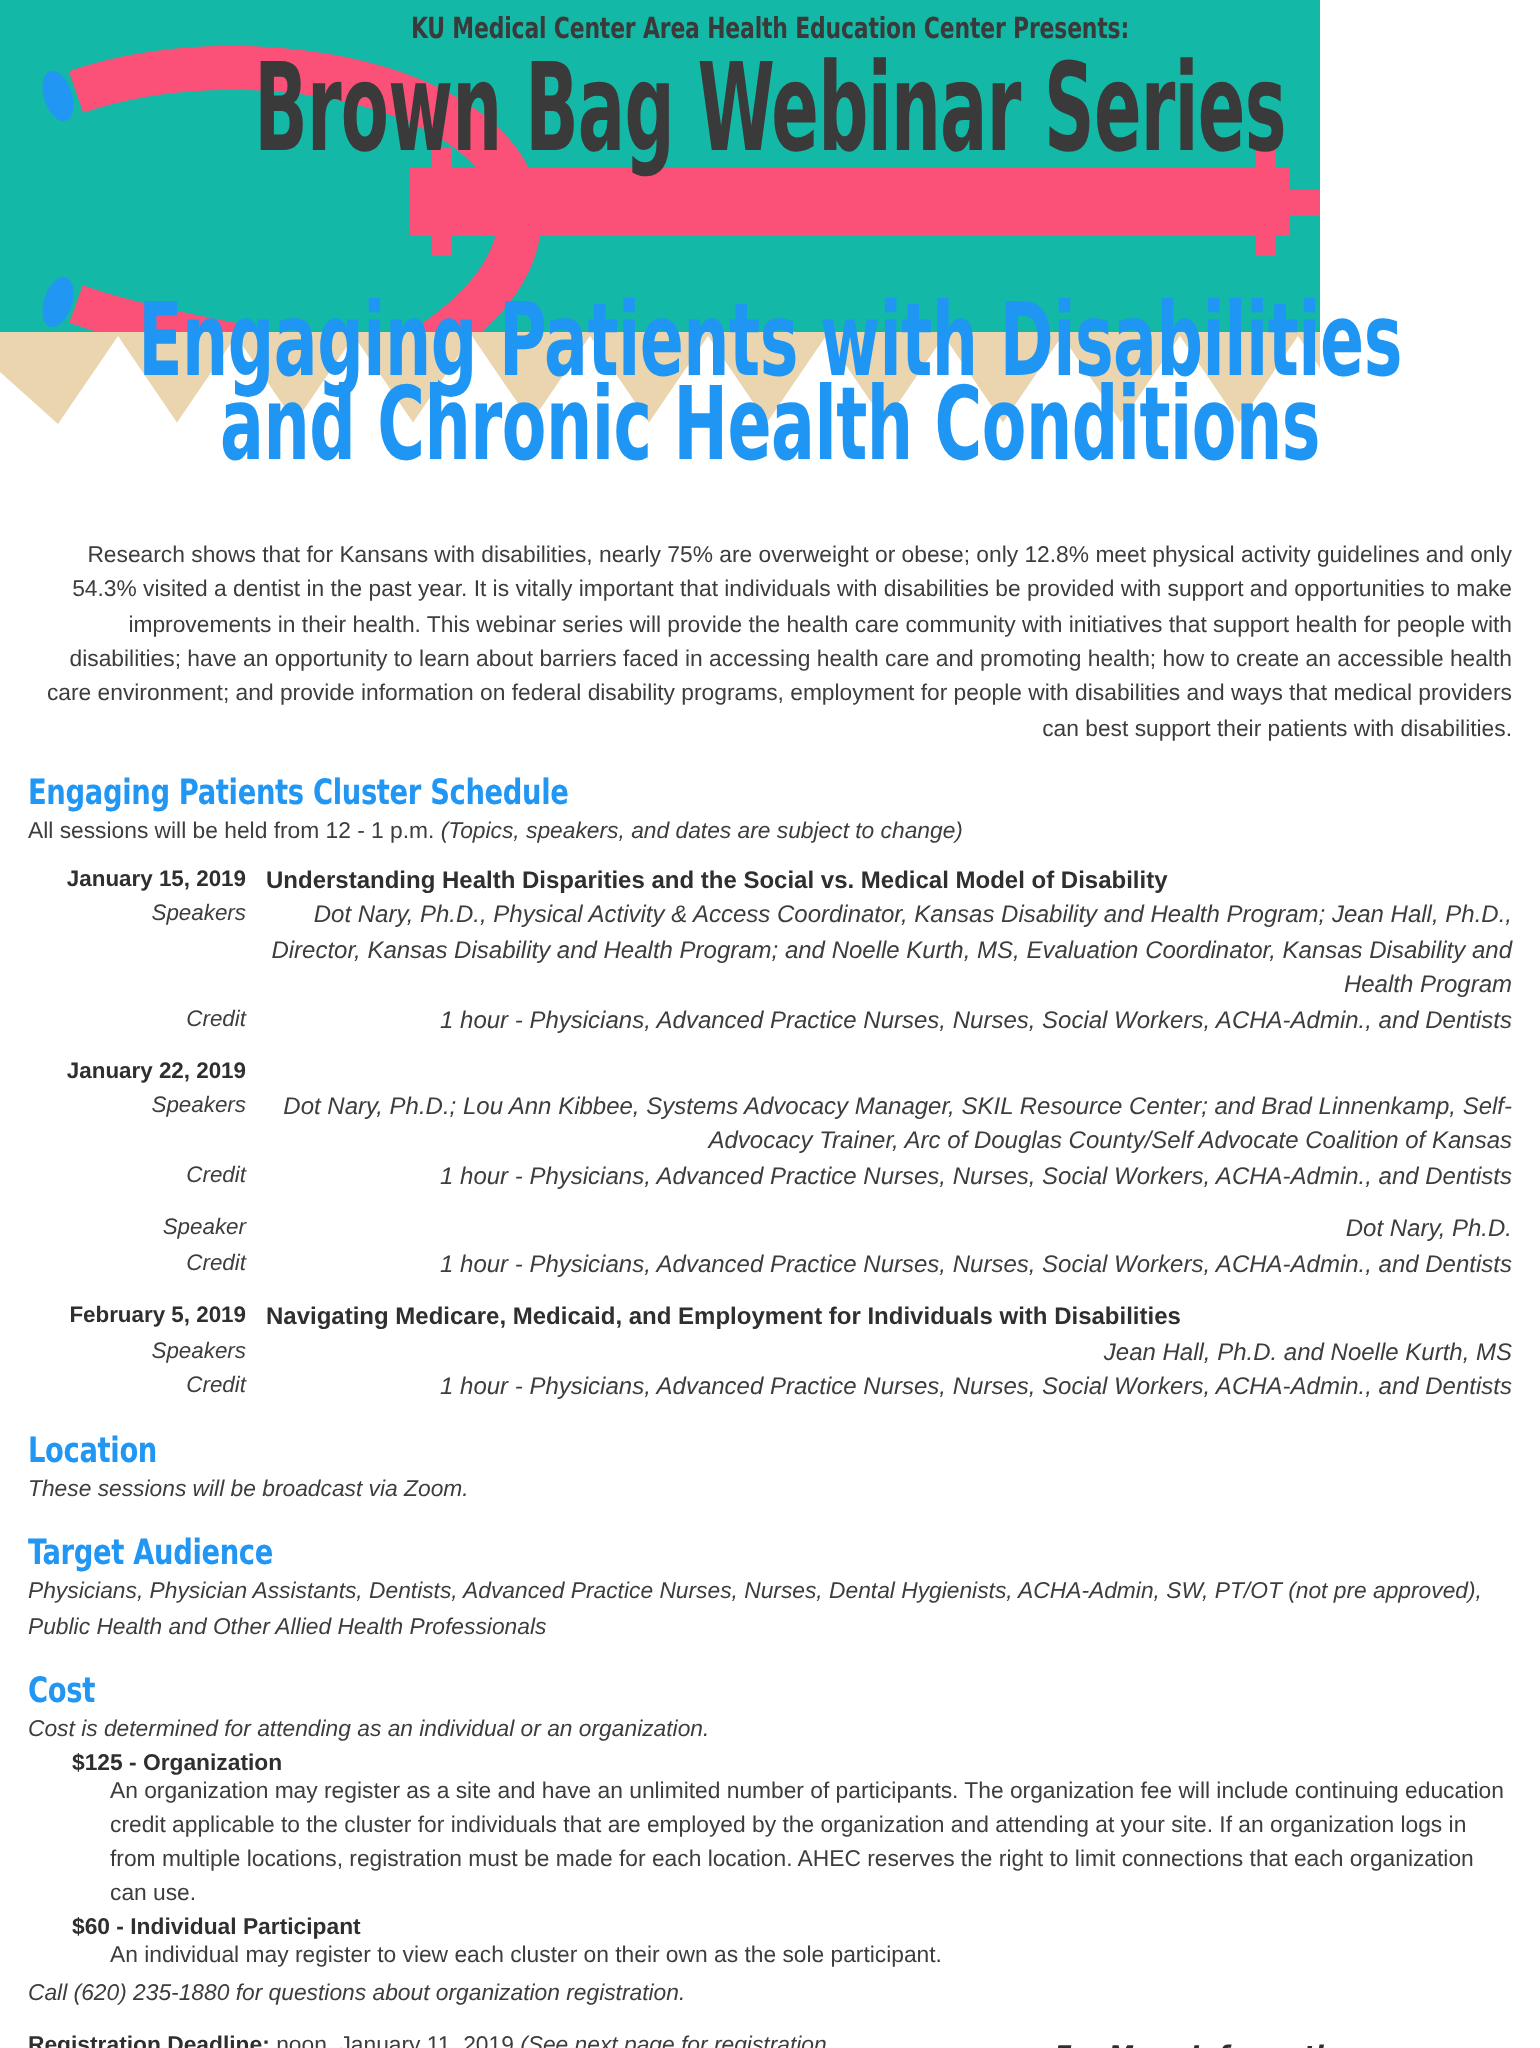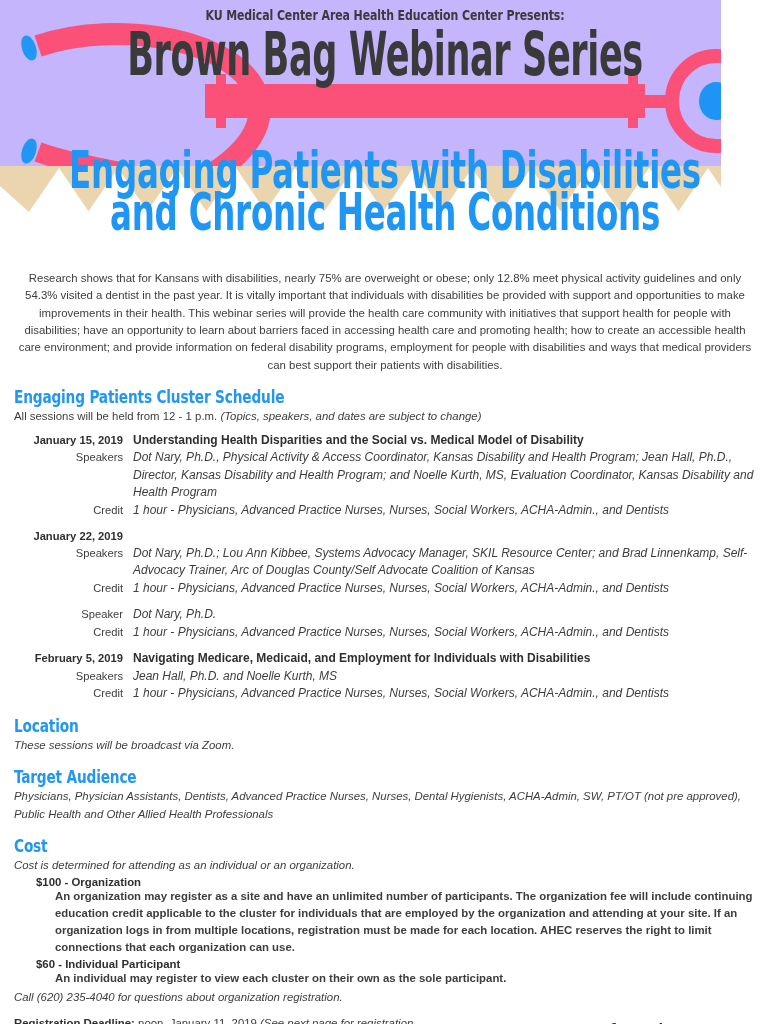--- a/index.html
+++ b/index.html
@@ -8,22 +8,22 @@
     background:#ffffff;
     font-family:"Liberation Sans", sans-serif;
     color:#3b3b3b;
     overflow:hidden;
     position:relative;
   }
   .page{position:relative;width:770px;height:1024px;overflow:hidden;}
 
   
   .header-band{
-    position:absolute;left:0;top:0;width:721px;height:212px;
-    background:#c4b5fd;
+    position:absolute;left:0;top:0;width:660px;height:212px;
+    background:#14b8a6;
     overflow:hidden;
   }
   .zigzag{
     position:absolute;left:0;bottom:0;width:770px;height:46px;
     overflow:hidden;
   }
   .stetho{
     position:absolute;left:0;top:0;width:770px;height:212px;
   }
   .header-text{
@@ -76,21 +76,21 @@
     position:absolute;left:0;top:212px;width:770px;
     padding:0 14px;
     box-sizing:border-box;
     z-index:8;
   }
   .intro{
     margin:58px 0 0 0;
     font-size:11.4px;
     line-height:1.52;
     color:#3d3d3d;
-    text-align:center;
+    text-align:right;
   }
   h2.sec{
     margin:14px 0 1px 0;
     font-family:"Liberation Sans Narrow","DejaVu Sans Condensed","Liberation Sans",sans-serif;
     font-weight:bold;
     font-size:17.5px;
     color:#2196f3;
     letter-spacing:-0.2px;
     transform:scaleX(0.87);
     transform-origin:left center;
@@ -105,29 +105,29 @@
   
   .schedule{margin-top:7px;}
   .sess{margin-bottom:9px;}
   .row{display:flex;align-items:flex-start;line-height:1.46;}
   .lab{
     width:119px;min-width:119px;text-align:right;
     padding-right:10px;box-sizing:border-box;
     font-size:11.2px;
   }
   .lab.date{font-weight:bold;color:#2f2f2f;}
-  .lab.it{color:#3d3d3d;}
+  .lab.it{font-style:italic;color:#3d3d3d;}
   .val{flex:1;font-size:12px;}
   .val.t{font-weight:bold;color:#2f2f2f;}
-  .val.it{font-style:italic;color:#3d3d3d;}
+  .val.it{font-style:italic;color:#3d3d3d;text-align:right;}
 
   
   .cost-item{margin-left:22px;}
   .cost-head{font-size:11.4px;font-weight:bold;color:#2f2f2f;margin:2px 0 0 0;}
-  .cost-body{font-size:11.4px;color:#3d3d3d;margin:0 0 0 19px;line-height:1.5;font-weight:bold;}
+  .cost-body{font-size:11.4px;color:#3d3d3d;margin:0 0 0 19px;line-height:1.5;}
   .call-note{font-size:11.4px;font-style:italic;color:#3d3d3d;margin:3px 0 0 0;}
 
   
   .footer-wrap{display:flex;margin-top:12px;}
   .deadlines{flex:1;padding-right:10px;}
   .dl-line{font-size:11.4px;color:#3d3d3d;margin:0 0 1px 0;line-height:1.5;}
   .dl-line b{font-weight:bold;color:#2f2f2f;}
   .dl-line i{font-style:italic;}
   .contact{
     width:300px;text-align:center;
@@ -261,26 +261,26 @@
 
     <h2 class="sec">Location</h2>
     <p class="plain">These sessions will be broadcast via Zoom.</p>
 
     <h2 class="sec">Target Audience</h2>
     <p class="plain">Physicians, Physician Assistants, Dentists, Advanced Practice Nurses, Nurses, Dental Hygienists, ACHA-Admin, SW, PT/OT (not pre approved), Public Health and Other Allied Health Professionals</p>
 
     <h2 class="sec">Cost</h2>
     <p class="plain">Cost is determined for attending as an individual or an organization.</p>
     <div class="cost-item">
-      <div class="cost-head">$100 - Organization</div>
+      <div class="cost-head">$125 - Organization</div>
       <div class="cost-body">An organization may register as a site and have an unlimited number of participants. The organization fee will include continuing education credit applicable to the cluster for individuals that are employed by the organization and attending at your site. If an organization logs in from multiple locations, registration must be made for each location. AHEC reserves the right to limit connections that each organization can use.</div>
       <div class="cost-head">$60 - Individual Participant</div>
       <div class="cost-body">An individual may register to view each cluster on their own as the sole participant.</div>
     </div>
-    <p class="call-note">Call (620) 235-4040 for questions about organization registration.</p>
+    <p class="call-note">Call (620) 235-1880 for questions about organization registration.</p>
 
     <div class="footer-wrap">
       <div class="deadlines">
         <p class="dl-line"><b>Registration Deadline:</b> <span>noon, January 11, 2019 </span><i>(See next page for registration instructions)</i></p>
 
       </div>
       <div class="contact">
         <div>For More Information:</div>
         <div>Contact the AHEC Statewide Office at</div>
 

